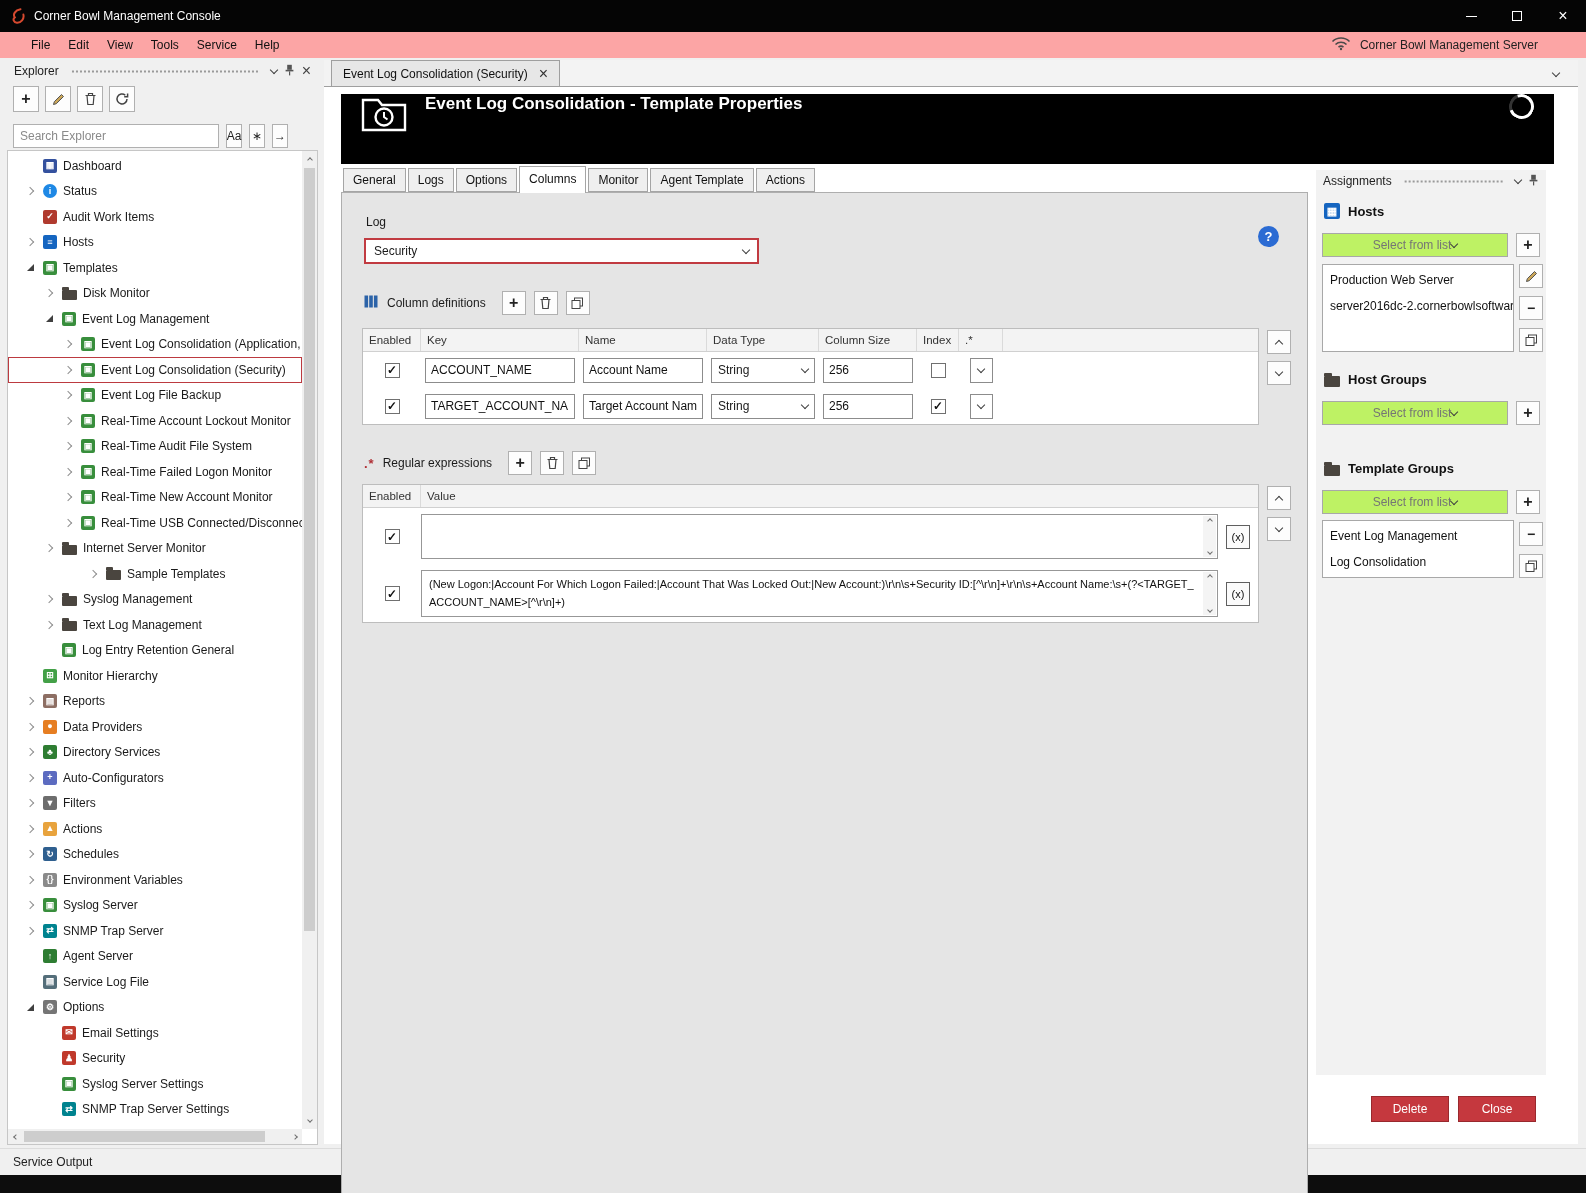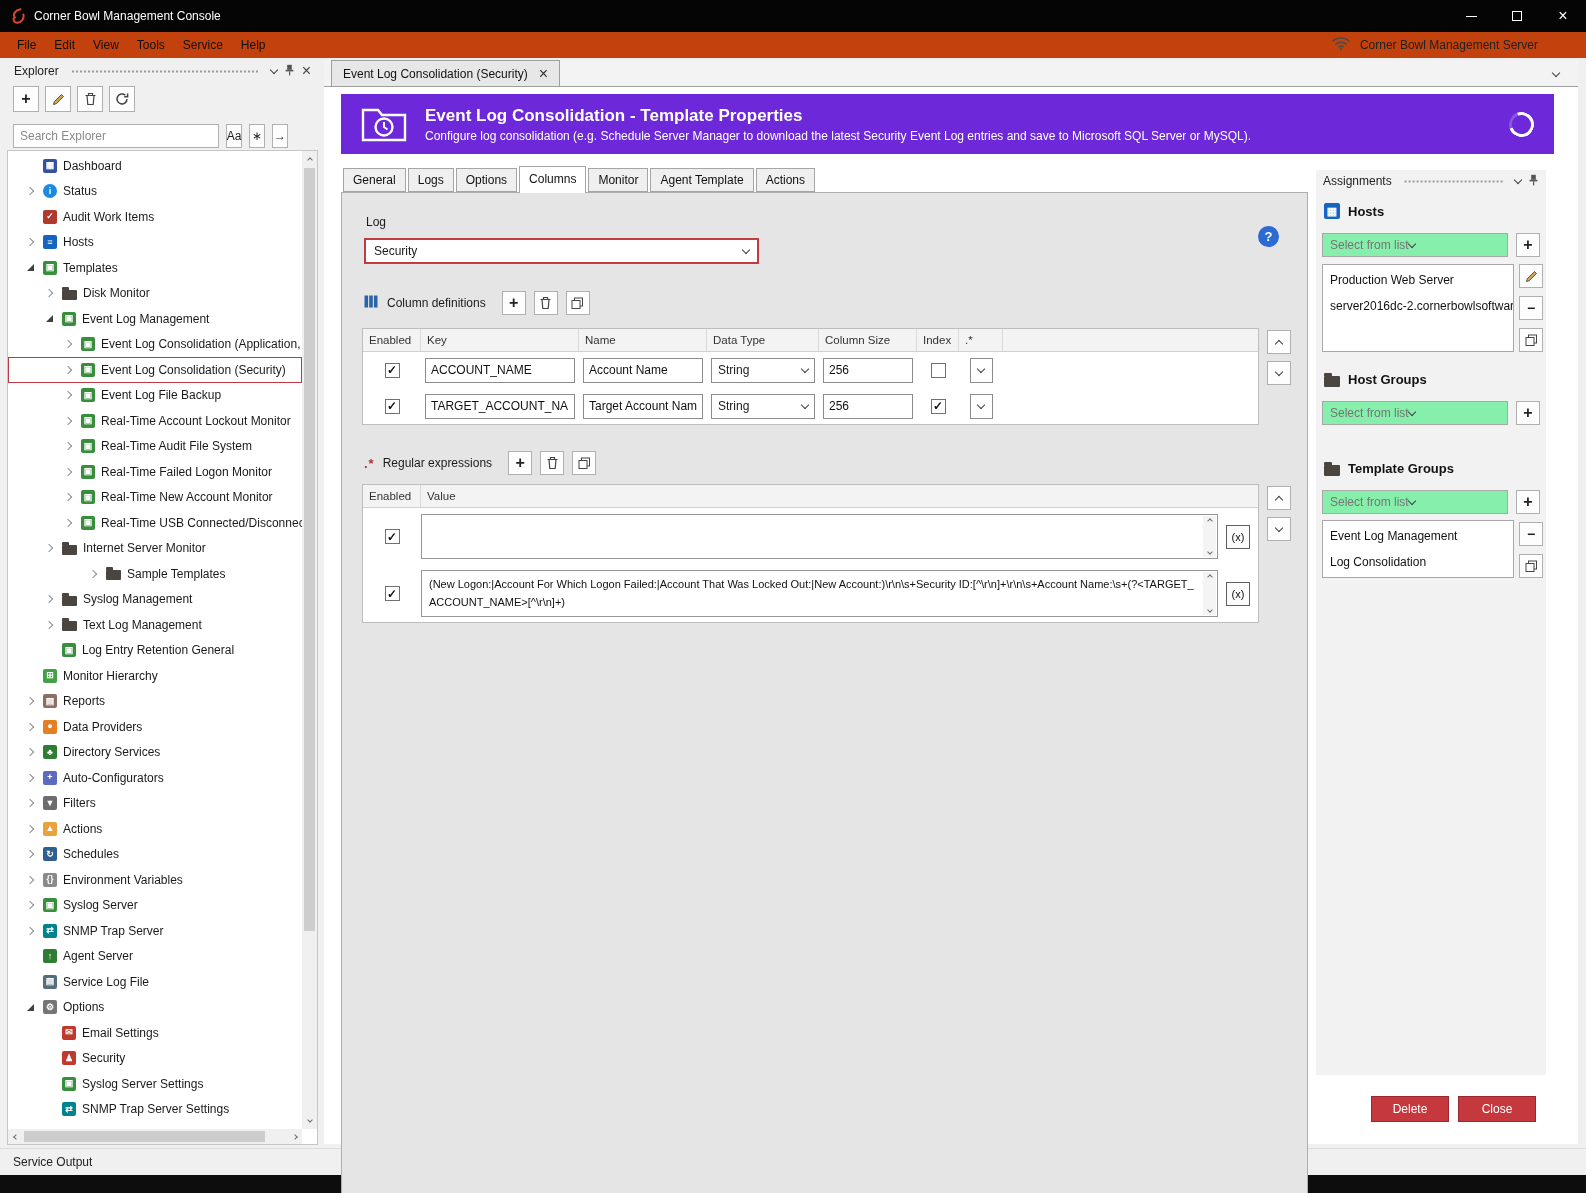--- a/index.html
+++ b/index.html
@@ -11,21 +11,21 @@
 .titlebar{position:absolute;left:0;top:0;width:100%;height:32px;background:#050505;display:flex;align-items:center;color:#fff}
 .app-logo{margin:0 8px 0 10px;display:flex}
 .tb-title{font-size:12px}
 .win-controls{margin-left:auto;display:flex;height:100%}
 .win-btn{width:46px;height:100%;display:flex;align-items:center;justify-content:center;color:#fff}
 .min-glyph{width:11px;height:1px;background:#fff;display:block}
 .max-glyph{width:10px;height:10px;border:1px solid #fff;display:block}
 .x-ico::before{content:"×";font-size:16px;line-height:1}
 
 
-.menubar{position:absolute;left:0;top:32px;width:100%;height:26px;background:#c2410c;display:flex;align-items:center;padding-left:8px}
+.menubar{position:absolute;left:0;top:32px;width:100%;height:26px;background:#fca5a5;display:flex;align-items:center;padding-left:22px}
 #menu-items{display:flex}
 .menu-item{padding:0 9px;line-height:26px;font-size:12px;color:#111}
 .server-status{margin-left:auto;display:flex;align-items:center;gap:9px;padding-right:48px;color:#222}
 
 
 .chev{display:inline-block;width:6px;height:6px;border-right:1.5px solid #3f3f3f;border-bottom:1.5px solid #3f3f3f;transform:rotate(45deg)}
 .chev.down{margin-top:-3px}
 .chev.up{transform:rotate(-135deg);margin-top:3px}
 .chev.left{transform:rotate(135deg)}
 .chev.right{transform:rotate(-45deg)}
@@ -65,21 +65,21 @@
 
 .tabstrip{position:absolute;left:324px;top:60px;width:1254px;height:27px;border-bottom:1px solid #9f9f9f;display:flex;align-items:flex-end;background:#f3f3f3}
 .doc-tab{height:26px;margin-left:7px;padding:0 11px;background:#e7e7e7;border:1px solid #9f9f9f;border-bottom:none;display:flex;align-items:center;gap:11px;font-size:12px;color:#111}
 .doc-x{color:#333;font-size:13px;display:flex;align-items:center}
 .tab-dropdown{margin-left:auto;margin-right:12px;height:24px;width:20px;display:flex;align-items:center;justify-content:center}
 
 
 .workspace{position:absolute;left:324px;top:87px;width:1254px;height:1057px;background:#fff}
 
 
-.banner{position:absolute;left:17px;top:7px;width:1213px;height:60px;background:#6d28d9;color:#fff;display:flex;align-items:center;padding:0 20px;gap:18px}
+.banner{position:absolute;left:17px;top:7px;width:1213px;height:70px;background:#000000;color:#fff;display:flex;align-items:flex-start;padding:0 20px;gap:18px}
 .banner-text{display:flex;flex-direction:column;gap:3px}
 .banner-title{font-size:17px;font-weight:bold}
 .banner-sub{font-size:12px}
 .spinner{margin-left:auto;width:25px;height:25px;border-radius:50%;border:3px solid #fff;border-left-color:rgba(255,255,255,0.2);transform:rotate(25deg);flex:none}
 
 
 .ptabs{position:absolute;left:19px;top:81px;display:flex;align-items:flex-start;z-index:5}
 .ptab{height:24px;line-height:23px;padding:0 9px;font-size:12px;background:#efefef;border:1px solid #a5a5a5;margin-right:2px;color:#111}
 .ptab.active{height:27px;line-height:24px;margin-top:-2px;background:#fff;border-bottom:none;position:relative;z-index:6}
 
@@ -122,21 +122,21 @@
 .footer-left{position:absolute;left:29px;top:1009px;display:flex;gap:9px}
 .footer-right{position:absolute;left:1047px;top:1009px;display:flex;gap:9px}
 
 
 .assignments{position:absolute;left:992px;top:83px;width:230px;height:905px;background:#f2f2f2;font-size:12px}
 .asg-sec-head{position:absolute;left:8px;display:flex;align-items:center;gap:8px;font-weight:bold;font-size:13px;color:#111}
 .badge-hosts{width:16px;height:16px;background:#1565c0;border-radius:2px;color:#fff;display:flex;align-items:center;justify-content:center;flex:none}
 .badge-hosts::before{content:"▦";font-size:11px}
 .badge-folder{width:16px;height:11px;background:#4a453f;border-radius:1px;position:relative;margin-top:3px;flex:none}
 .badge-folder::before{content:"";position:absolute;left:0;top:-3px;width:8px;height:3px;border-radius:1px 1px 0 0;background:#4a453f}
-.asg-select{position:absolute;left:6px;width:186px;height:24px;border:1px solid #a8a8a8;background:#86efac;display:flex;align-items:center;justify-content:flex-start;padding:0 7px;color:#757575}
+.asg-select{position:absolute;left:6px;width:186px;height:24px;border:1px solid #a8a8a8;background:#bef264;display:flex;align-items:center;justify-content:center;padding:0 7px;color:#757575}
 .asg-plus{position:absolute;left:200px}
 .asg-list{position:absolute;left:6px;width:192px;background:#fff;border:1px solid #a8a8a8;padding:2px 0;overflow:hidden}
 .list-item{height:26px;line-height:26px;padding:0 7px;white-space:nowrap;overflow:hidden;color:#111}
 .side-btn{position:absolute;left:203px}
 
 
 .statusbar{position:absolute;left:0;top:1148px;width:100%;height:27px;background:#f0f0f0;display:flex;align-items:center;padding-left:13px;border-top:1px solid #dcdcdc;color:#222}
 .console-strip{position:absolute;left:0;top:1175px;width:100%;height:18px;background:#0d0d0d}
 </style>
 </head>
@@ -454,21 +454,20 @@
   <div class="banner">
     <span>
       <svg width="46" height="38" viewBox="0 0 46 38">
           <path d="M2 6h15l4 5h23v25H2z" fill="none" stroke="#fff" stroke-width="2.4"></path>
           <circle cx="23" cy="23" r="8.5" fill="none" stroke="#fff" stroke-width="2.4"></circle>
           <path d="M23 18v5l3.5 2.5" fill="none" stroke="#fff" stroke-width="2"></path>
         </svg>
     </span>
     <div class="banner-text">
       <div class="banner-title">Event Log Consolidation - Template Properties</div>
-      <div class="banner-sub">Configure log consolidation (e.g. Schedule Server Manager to download the latest Security Event Log entries and save to Microsoft SQL Server or MySQL).</div>
     </div>
     <div class="spinner"></div>
   </div>
 
   <div class="ptabs" id="prop-tabs">
       <div class="ptab">General</div>
       <div class="ptab">Logs</div>
       <div class="ptab">Options</div>
       <div class="ptab active">Columns</div>
       <div class="ptab">Monitor</div>

